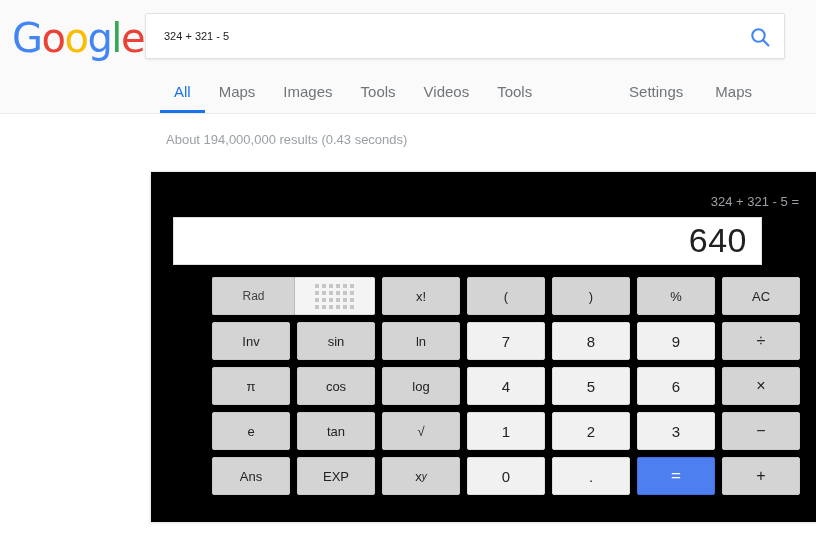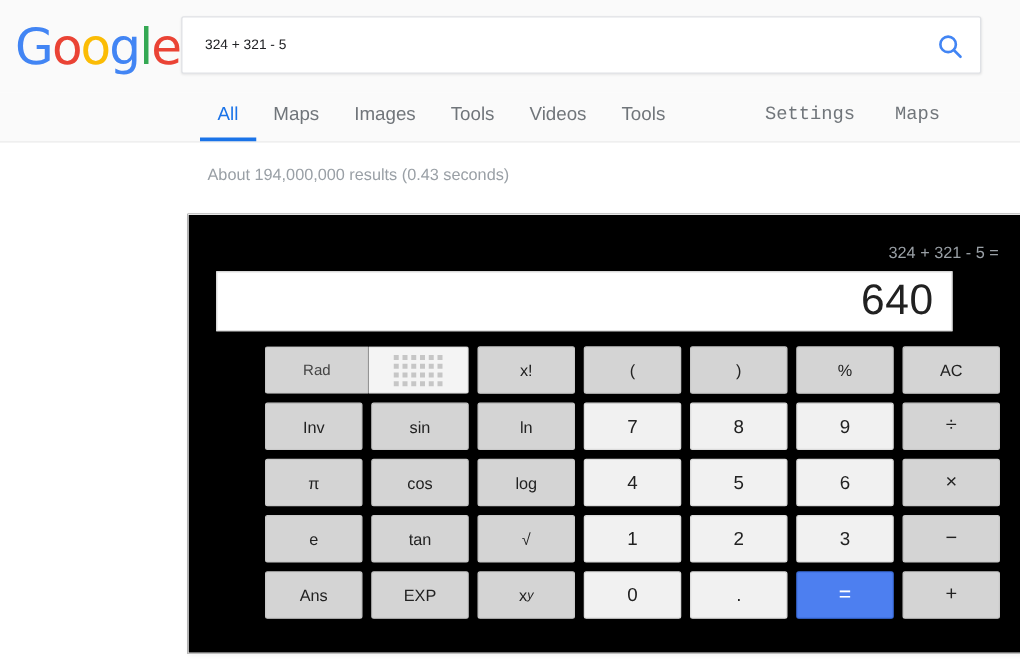--- a/index.html
+++ b/index.html
@@ -113,21 +113,21 @@
     height: 39px;
     padding: 0 14px;
     cursor: pointer;
     box-sizing: border-box;
     white-space: nowrap;
   }
   .nav-item.active {
     color: #1a73e8;
     border-bottom: 3px solid #1a73e8;
   }
-  .nav-right .nav-item { padding: 0 16px; font-family: Liberation Mono, monospace; }
+  .nav-right .nav-item { padding: 0 16px; }
 
   
   .result-stats {
     position: absolute;
     left: 166px;
     top: 132px;
     font-size: 13px;
     color: #9aa0a6;
   }
 

